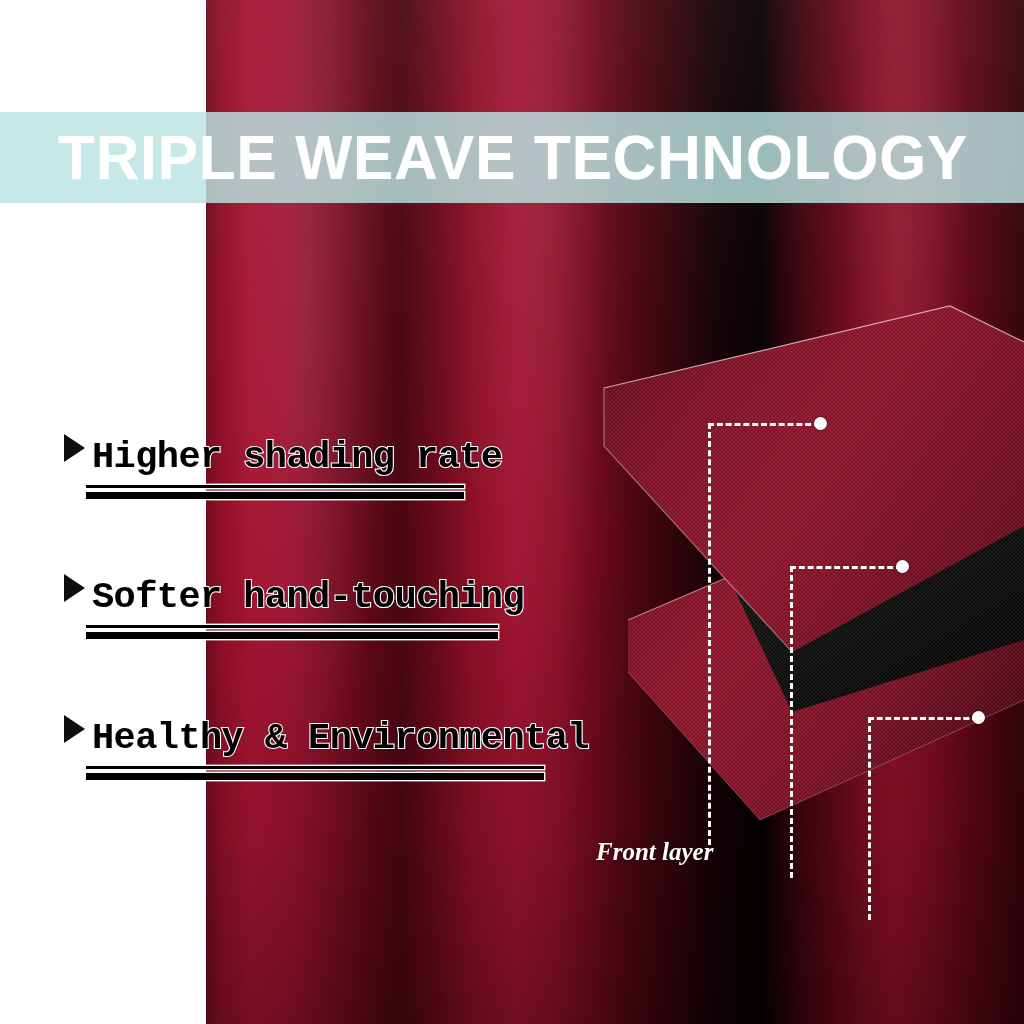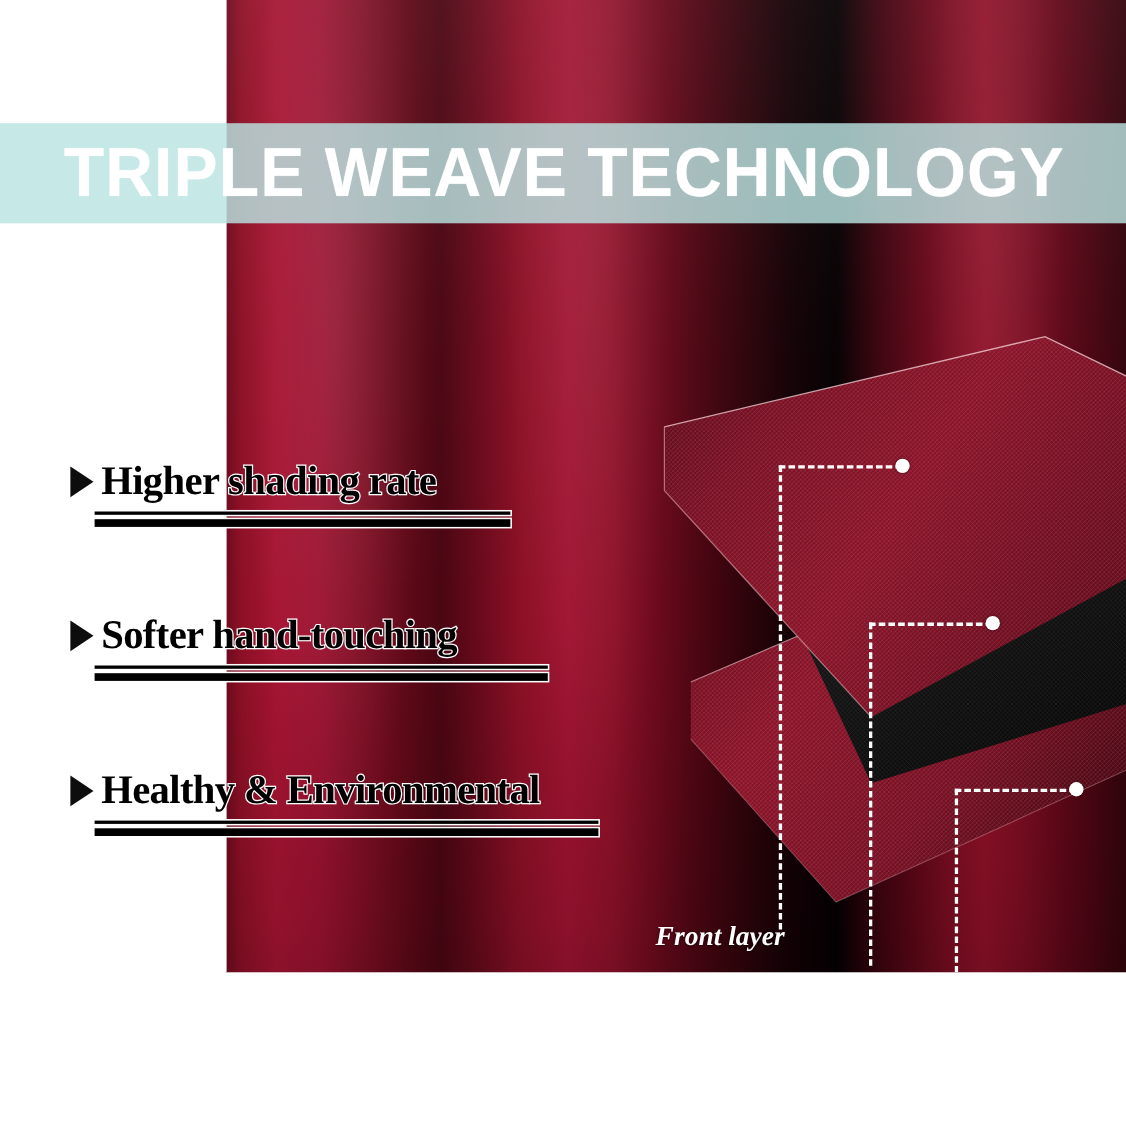--- a/index.html
+++ b/index.html
@@ -4,21 +4,21 @@
 <title>Triple Weave Technology</title>
 <style>
   html, body {
     margin: 0;
     padding: 0;
     background: #ffffff;
   }
   #stage {
     position: relative;
     width: 1024px;
-    height: 884px;
+    height: 1024px;
     overflow: hidden;
     background: #ffffff;
     font-family: "Liberation Sans", sans-serif;
     user-select: none;
   }
 
   
   .curtain-bg {
     position: absolute;
     left: 205px; top: 0;
@@ -126,28 +126,29 @@
   .bullet-tri {
     width: 0; height: 0;
     border-left: 21px solid #0d0d0d;
     border-top: 14px solid transparent;
     border-bottom: 14px solid transparent;
     margin-right: 7px;
     flex: 0 0 auto;
     filter: drop-shadow(0 0 1.2px #ffffff) drop-shadow(0 0 1.2px #ffffff);
   }
   .feature-text {
-    font-family: Liberation Serif, serif;
+    font-family: Liberation Mono, monospace;
     font-weight: bold;
     font-size: 37px;
     line-height: 1;
     color: #000000;
     letter-spacing: -0.6px;
     -webkit-text-stroke: 2.2px #ffffff;
     paint-order: stroke fill;
+    margin-top: 20px;
   }
   .feature-rules {
     position: relative;
     margin-top: 9px;
     margin-left: 22px;
   }
   .rule-thin {
     height: 3px;
     background: #000000;
     box-shadow: 0 0 0 1.4px #ffffff;

